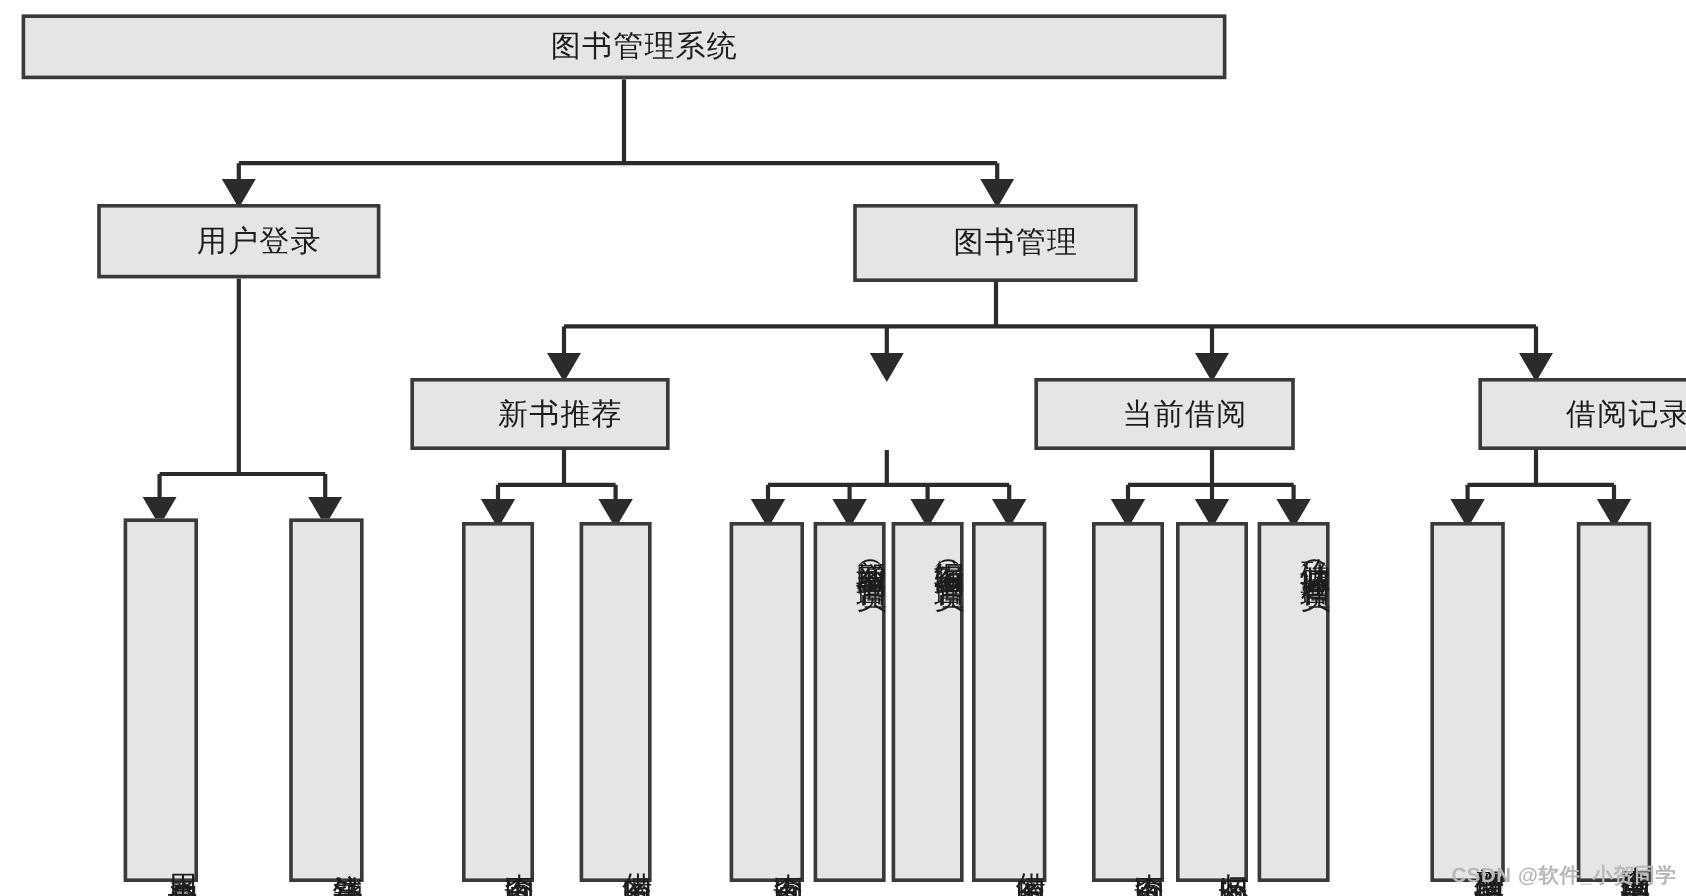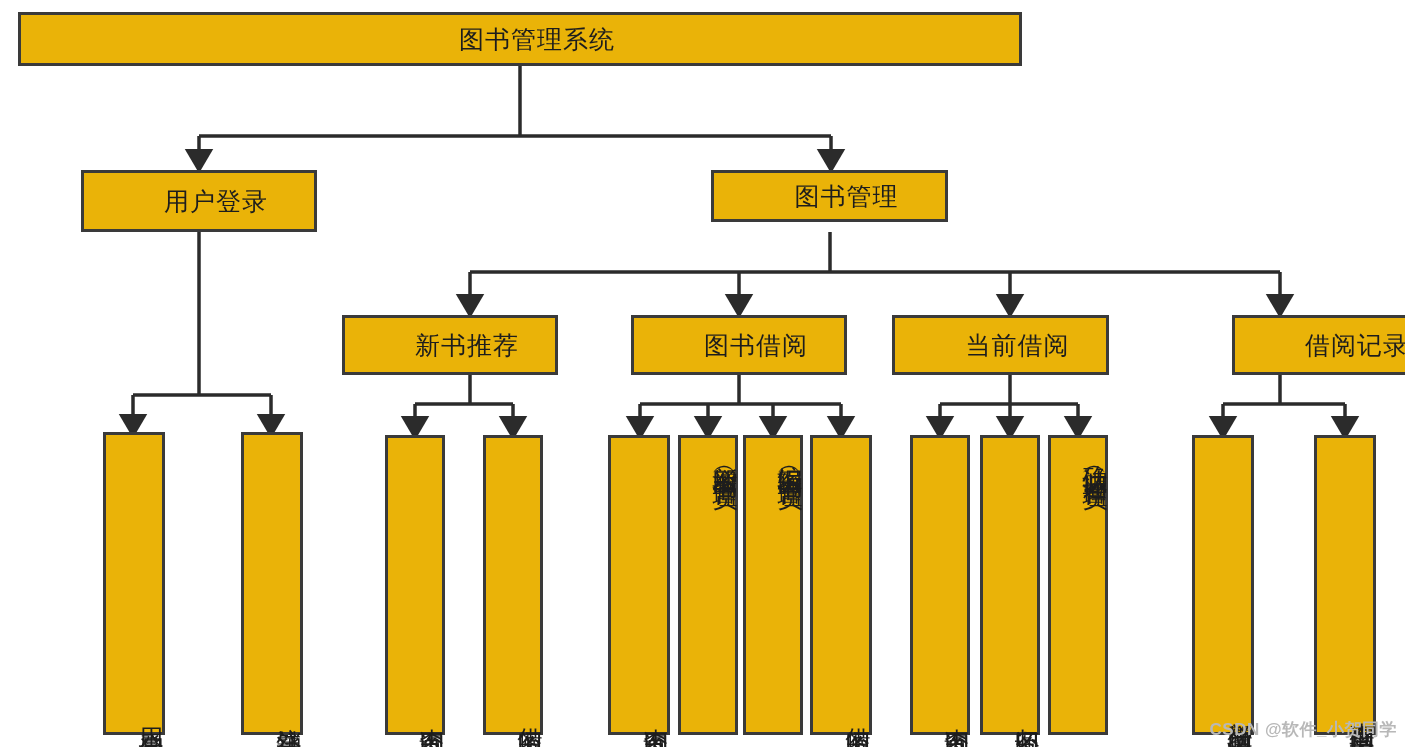--- a/index.html
+++ b/index.html
@@ -8,21 +8,21 @@
     background:#ffffff;
     font-family:"Liberation Sans","DejaVu Sans",sans-serif;
     overflow:hidden;
   }
   #diagram{position:relative;width:1405px;height:747px;}
   svg.edges{position:absolute;left:0;top:0;width:1405px;height:747px;pointer-events:none;}
 
   .node{
     position:absolute;
     box-sizing:border-box;
-    background:#eab308;
+    background:#e5e5e5;
     border:3px solid #3a3a3a;
     display:flex;
     align-items:center;
     justify-content:center;
     color:#1d1d1d;
     padding-left:34px;
   }
   .node .label{
     font-size:25px;
     letter-spacing:1px;
@@ -115,31 +115,28 @@
     </g>
   </svg>
 
   <div class="node" style="left:18px;top:12px;width:1004px;height:54px;">
     <span class="label">图书管理系统</span>
   </div>
 
   <div class="node" style="left:81px;top:170px;width:236px;height:62px;">
     <span class="label">用户登录</span>
   </div>
-  <div class="node" style="left:711px;top:170px;width:237px;height:52px;">
+  <div class="node" style="left:711px;top:170px;width:237px;height:65px;">
     <span class="label">图书管理</span>
   </div>
 
   <div class="node" style="left:342px;top:315px;width:216px;height:60px;">
     <span class="label">新书推荐</span>
   </div>
-  <div class="node" style="left:631px;top:315px;width:216px;height:60px;">
-    <span class="label">图书借阅</span>
-  </div>
-  <div class="node" style="left:892px;top:315px;width:217px;height:60px;">
+  <div class="node" style="left:862px;top:315px;width:217px;height:60px;">
     <span class="label">当前借阅</span>
   </div>
   <div class="node" style="left:1232px;top:315px;width:216px;height:60px;">
     <span class="label">借阅记录</span>
   </div>
 
   <div class="node vert" style="left:103px;top:432px;width:62px;height:303px;">
     <span class="label">用户登录</span>
   </div>
   <div class="node vert" style="left:241px;top:432px;width:62px;height:303px;">

